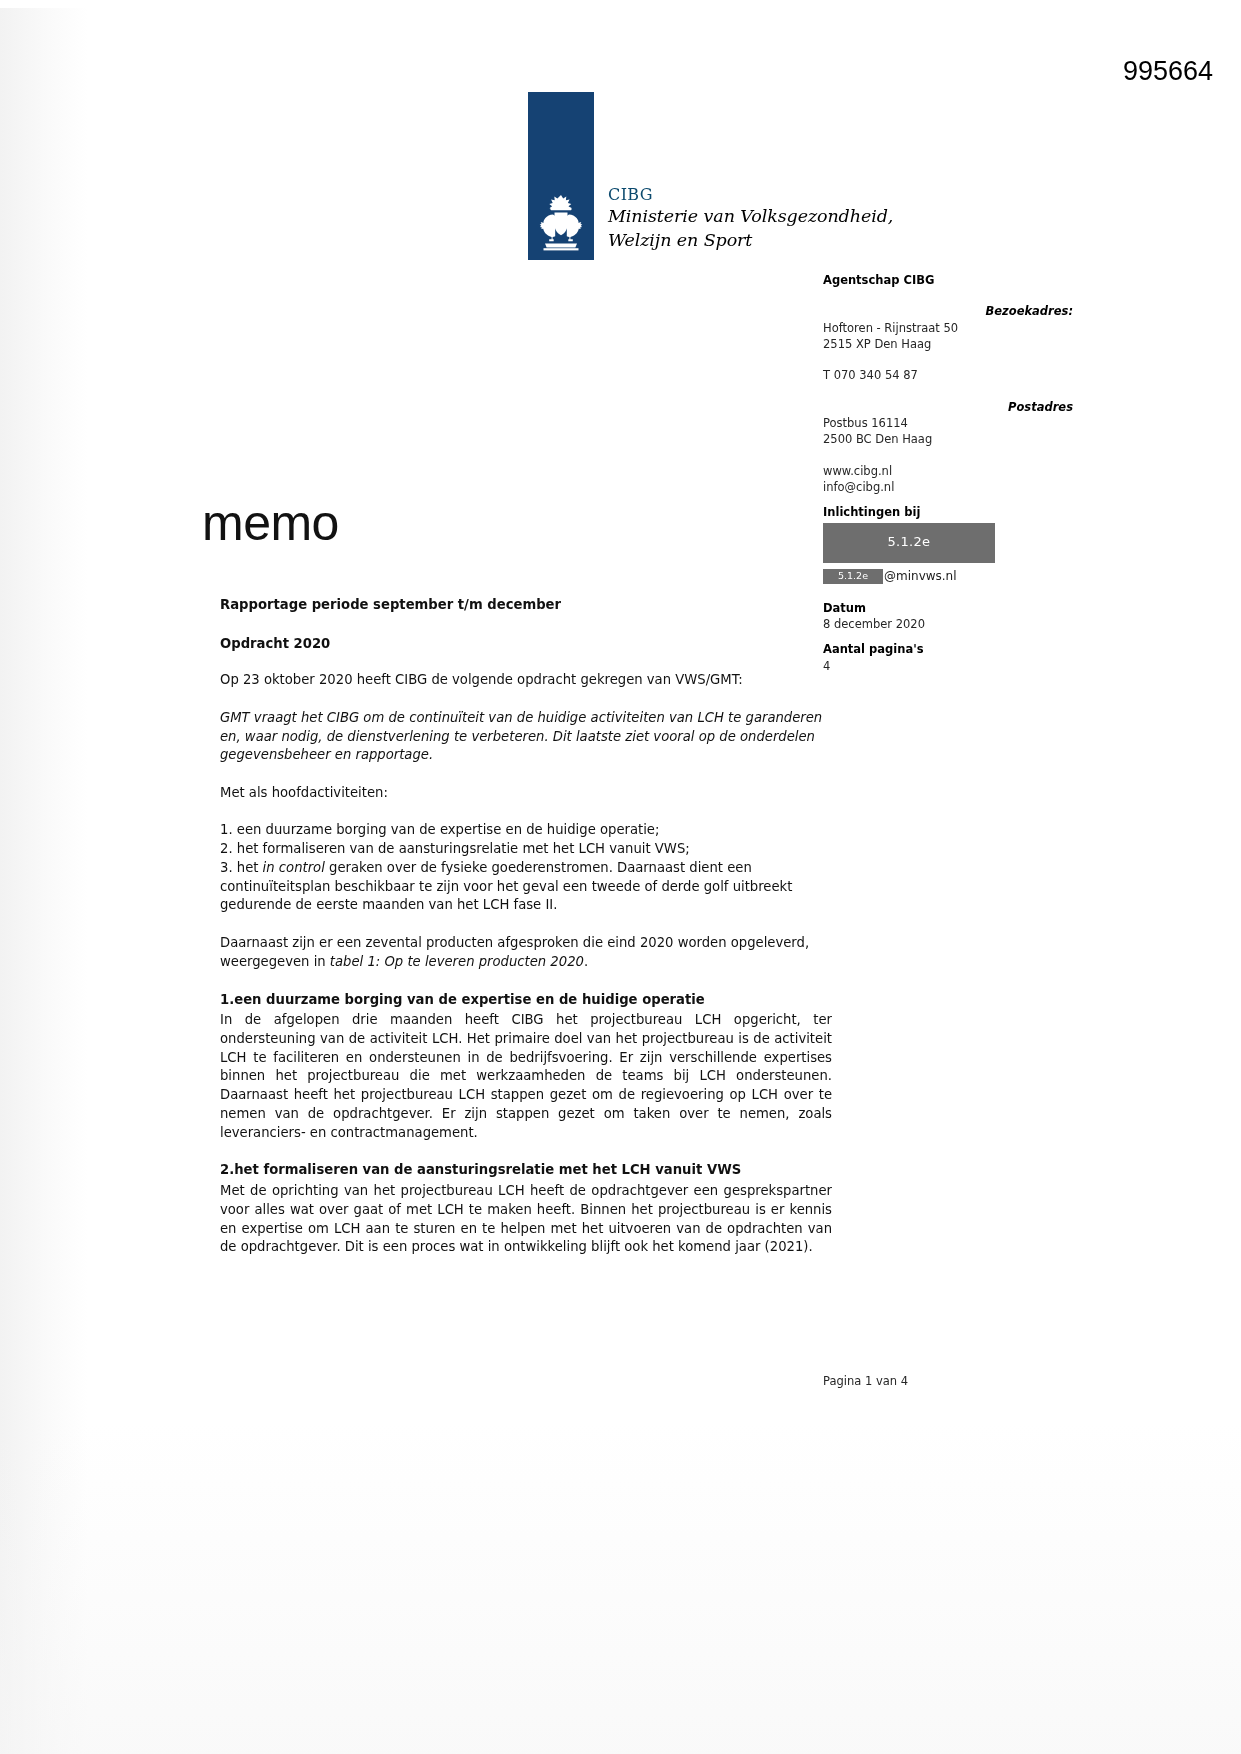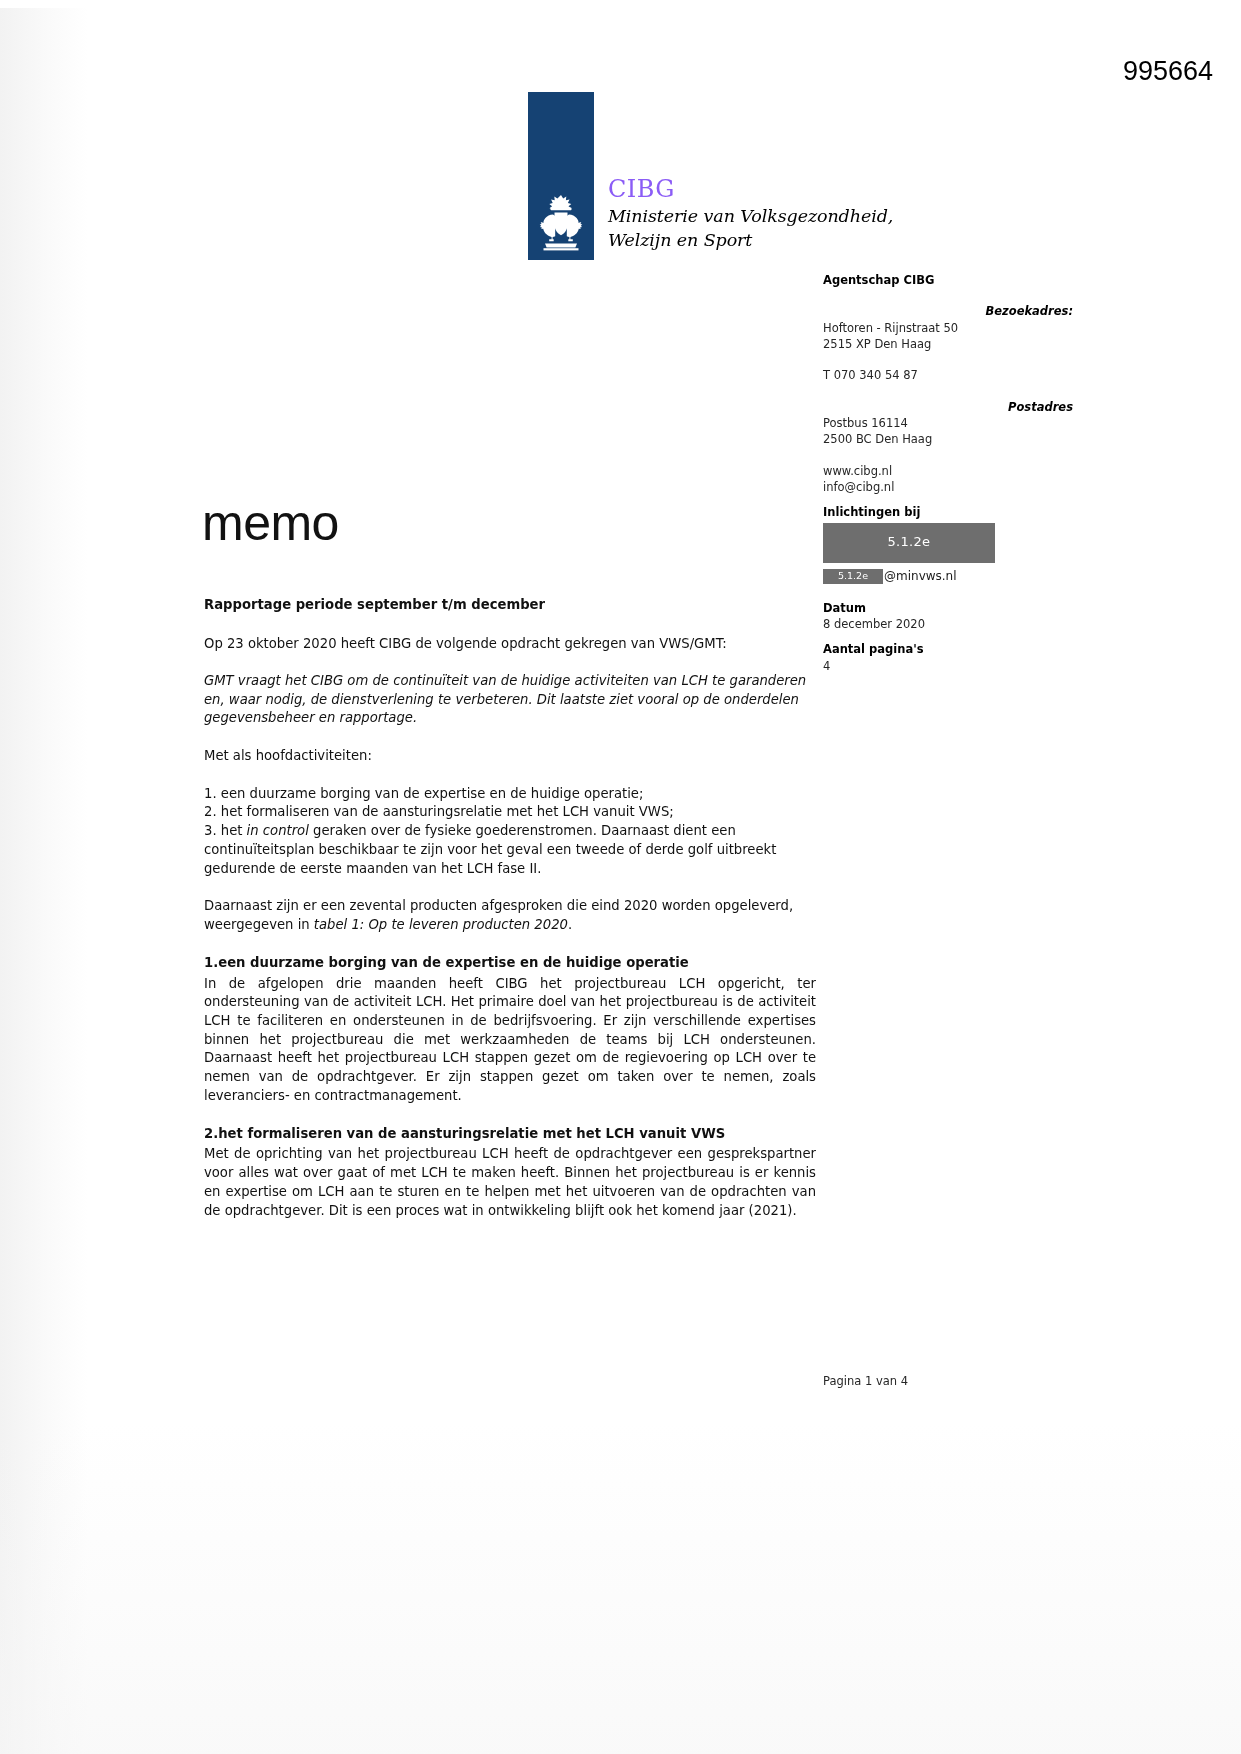--- a/index.html
+++ b/index.html
@@ -65,23 +65,23 @@
     width: 56px;
     height: 62px;
   }
   .logo-text {
     margin-left: 14px;
     padding-bottom: 8px;
     font-family: "DejaVu Serif", serif;
     line-height: 1.33;
   }
   .logo-text .lt-name {
-    font-size: 24px;
+    font-size: 16px;
     letter-spacing: 0.4px;
-    color: #8b5cf6;
+    color: #0c4a6e;
   }
   .logo-text .lt-sub {
     font-size: 17.5px;
     font-style: italic;
     color: #000;
     letter-spacing: -0.1px;
   }
   
   .sidebar {
     position: absolute;
@@ -146,21 +146,21 @@
     left: 202px;
     top: 486px;
     font-family: "Liberation Sans", sans-serif;
     font-weight: 300;
     font-size: 50px;
     letter-spacing: -0.5px;
     color: #121212;
   }
   .body {
     position: absolute;
-    left: 204px;
+    left: 220px;
     top: 588px;
     width: 612px;
     font-family: "DejaVu Sans", sans-serif;
     font-size: 13.2px;
     line-height: 1.42;
     color: #111;
   }
   .b-h {
     font-weight: bold;
     font-size: 13.2px;
@@ -272,20 +272,21 @@
 
     <div class="sb-gap-sm"></div>
     <div class="sb-head">Aantal pagina's</div>
     <div class="sb-line">4</div>
   </div>
 
   <div class="memo-title">memo</div>
 
   <div class="body">
     <div class="b-h">Rapportage periode september t/m december</div>
+    <div class="b-h2">Opdracht 2020</div>
     <div class="b-p">Op 23 oktober 2020 heeft CIBG de volgende opdracht gekregen van VWS/GMT:</div>
     <div class="b-quote">GMT vraagt het CIBG om de continuïteit van de huidige activiteiten van LCH te garanderen en, waar nodig, de dienstverlening te verbeteren. Dit laatste ziet vooral op de onderdelen gegevensbeheer en rapportage.</div>
     <div class="b-p">Met als hoofdactiviteiten:</div>
 
     <div class="b-list">
       <div>1. een duurzame borging van de expertise en de huidige operatie;</div>
       <div>2. het formaliseren van de aansturingsrelatie met het LCH vanuit VWS;</div>
       <div><span>3. het </span><span class="ital">in control</span><span> geraken over de fysieke goederenstromen. Daarnaast dient een continuïteitsplan beschikbaar te zijn voor het geval een tweede of derde golf uitbreekt gedurende de eerste maanden van het LCH fase II.</span></div>
     </div>
 

